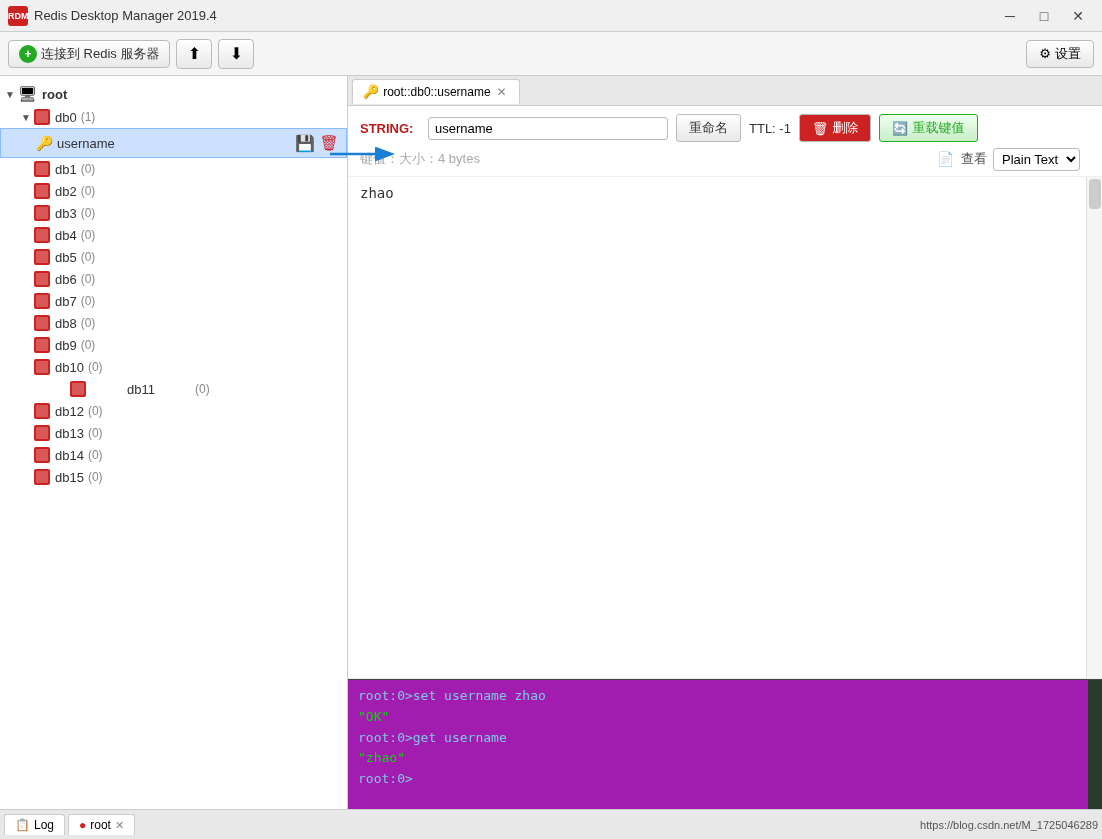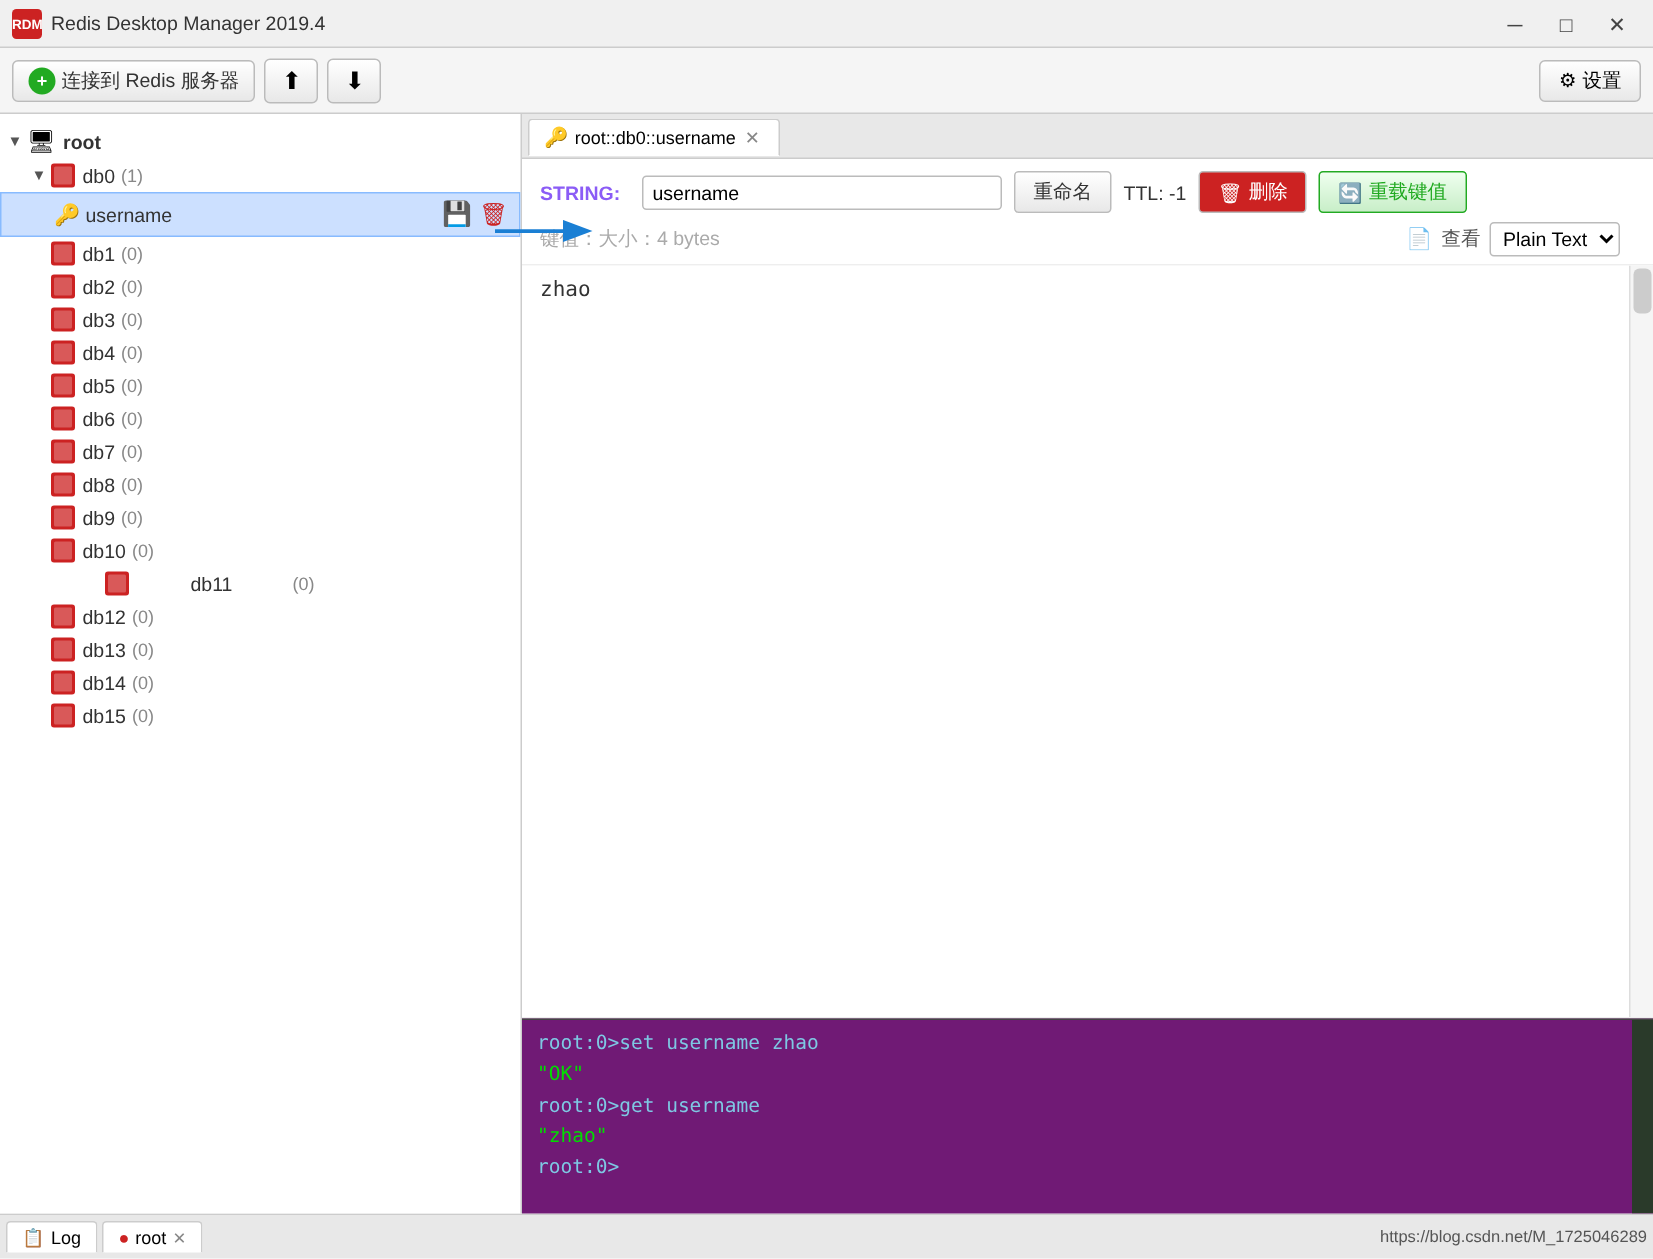--- a/index.html
+++ b/index.html
@@ -162,21 +162,21 @@
     
     #key-detail {
       padding: 8px 12px;
       border-bottom: 1px solid #eee;
     }
     .key-detail-row1 {
       display: flex; align-items: center; gap: 8px;
       margin-bottom: 8px;
     }
     .string-label {
-      font-weight: bold; font-size: 13px; color: #8b5cf6;
+      font-weight: bold; font-size: 13px; color: #b91c1c;
       min-width: 60px;
     }
     .key-input {
       border: 1px solid #bbb;
       border-radius: 3px;
       padding: 3px 6px;
       font-size: 13px;
       width: 240px;
       outline: none;
     }
@@ -265,21 +265,21 @@
       border: 1px solid #bbb;
       border-radius: 3px;
       background: linear-gradient(to bottom, #fff, #e8e8e8);
       cursor: pointer;
       font-size: 13px;
     }
 
     
     #console {
       height: 130px;
-      background: #701a75;
+      background: #a21caf;
       color: #00dd00;
       font-family: monospace;
       font-size: 13px;
       padding: 6px 10px;
       overflow-y: auto;
       border-top: 1px solid #444;
       position: relative;
     }
     .console-line { line-height: 1.6; }
     .console-line.cmd { color: #7ec8e3; }

